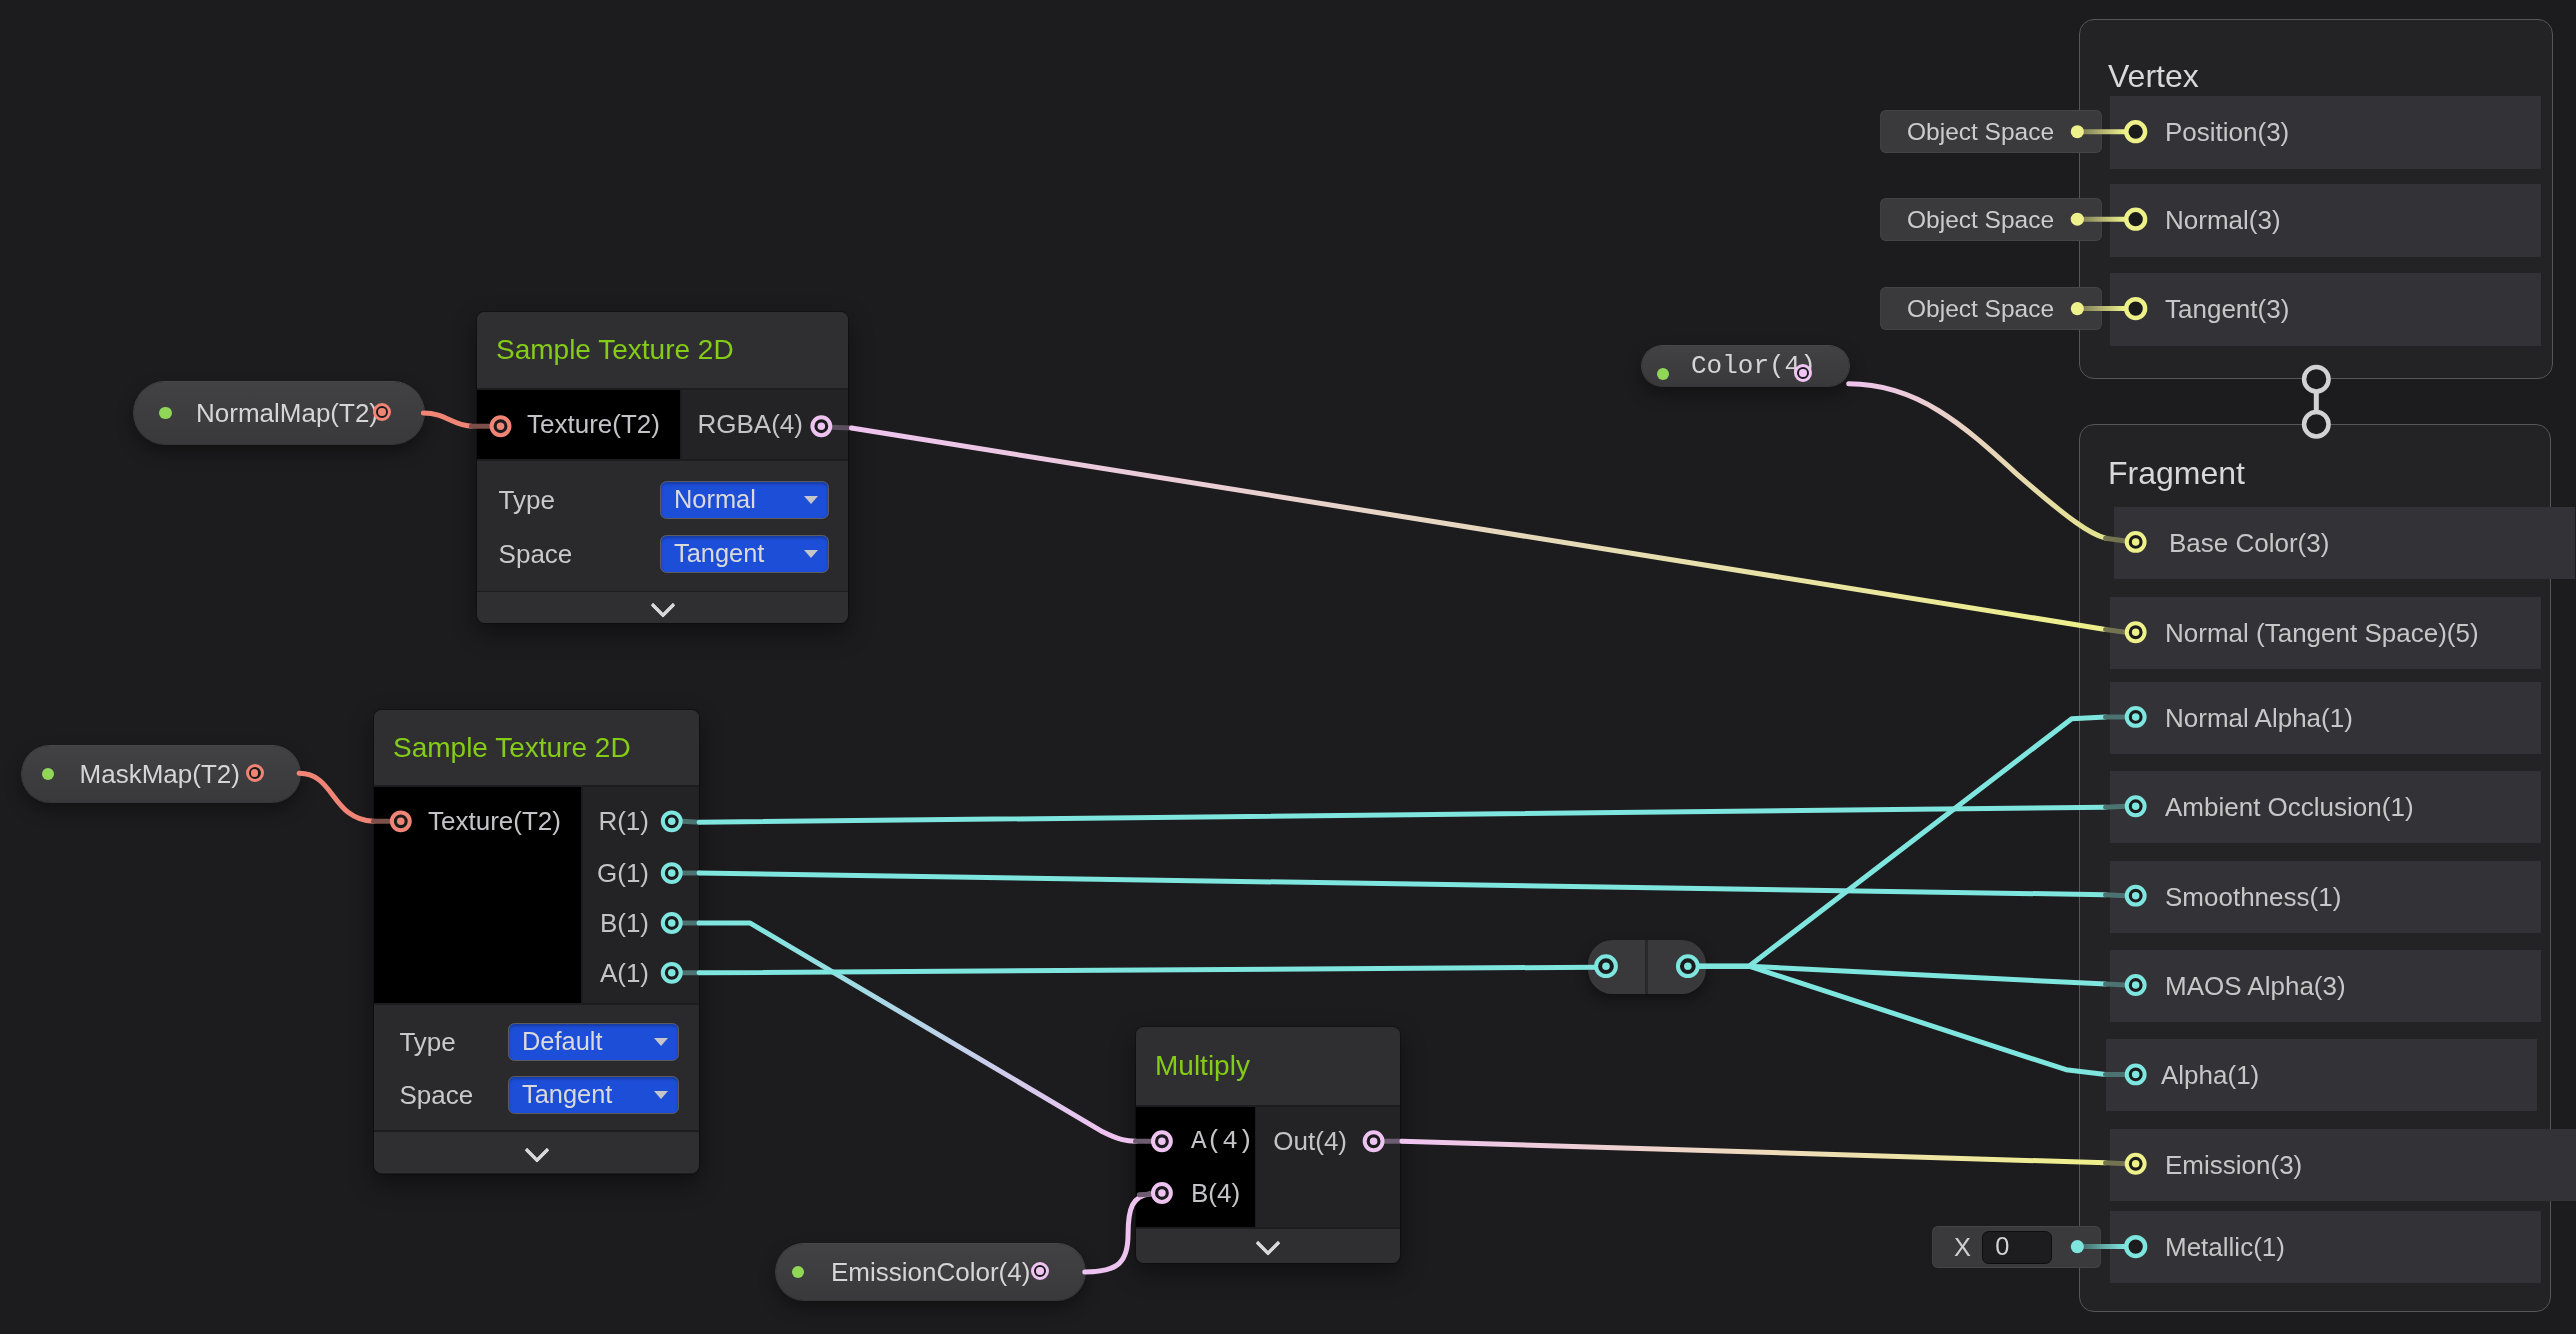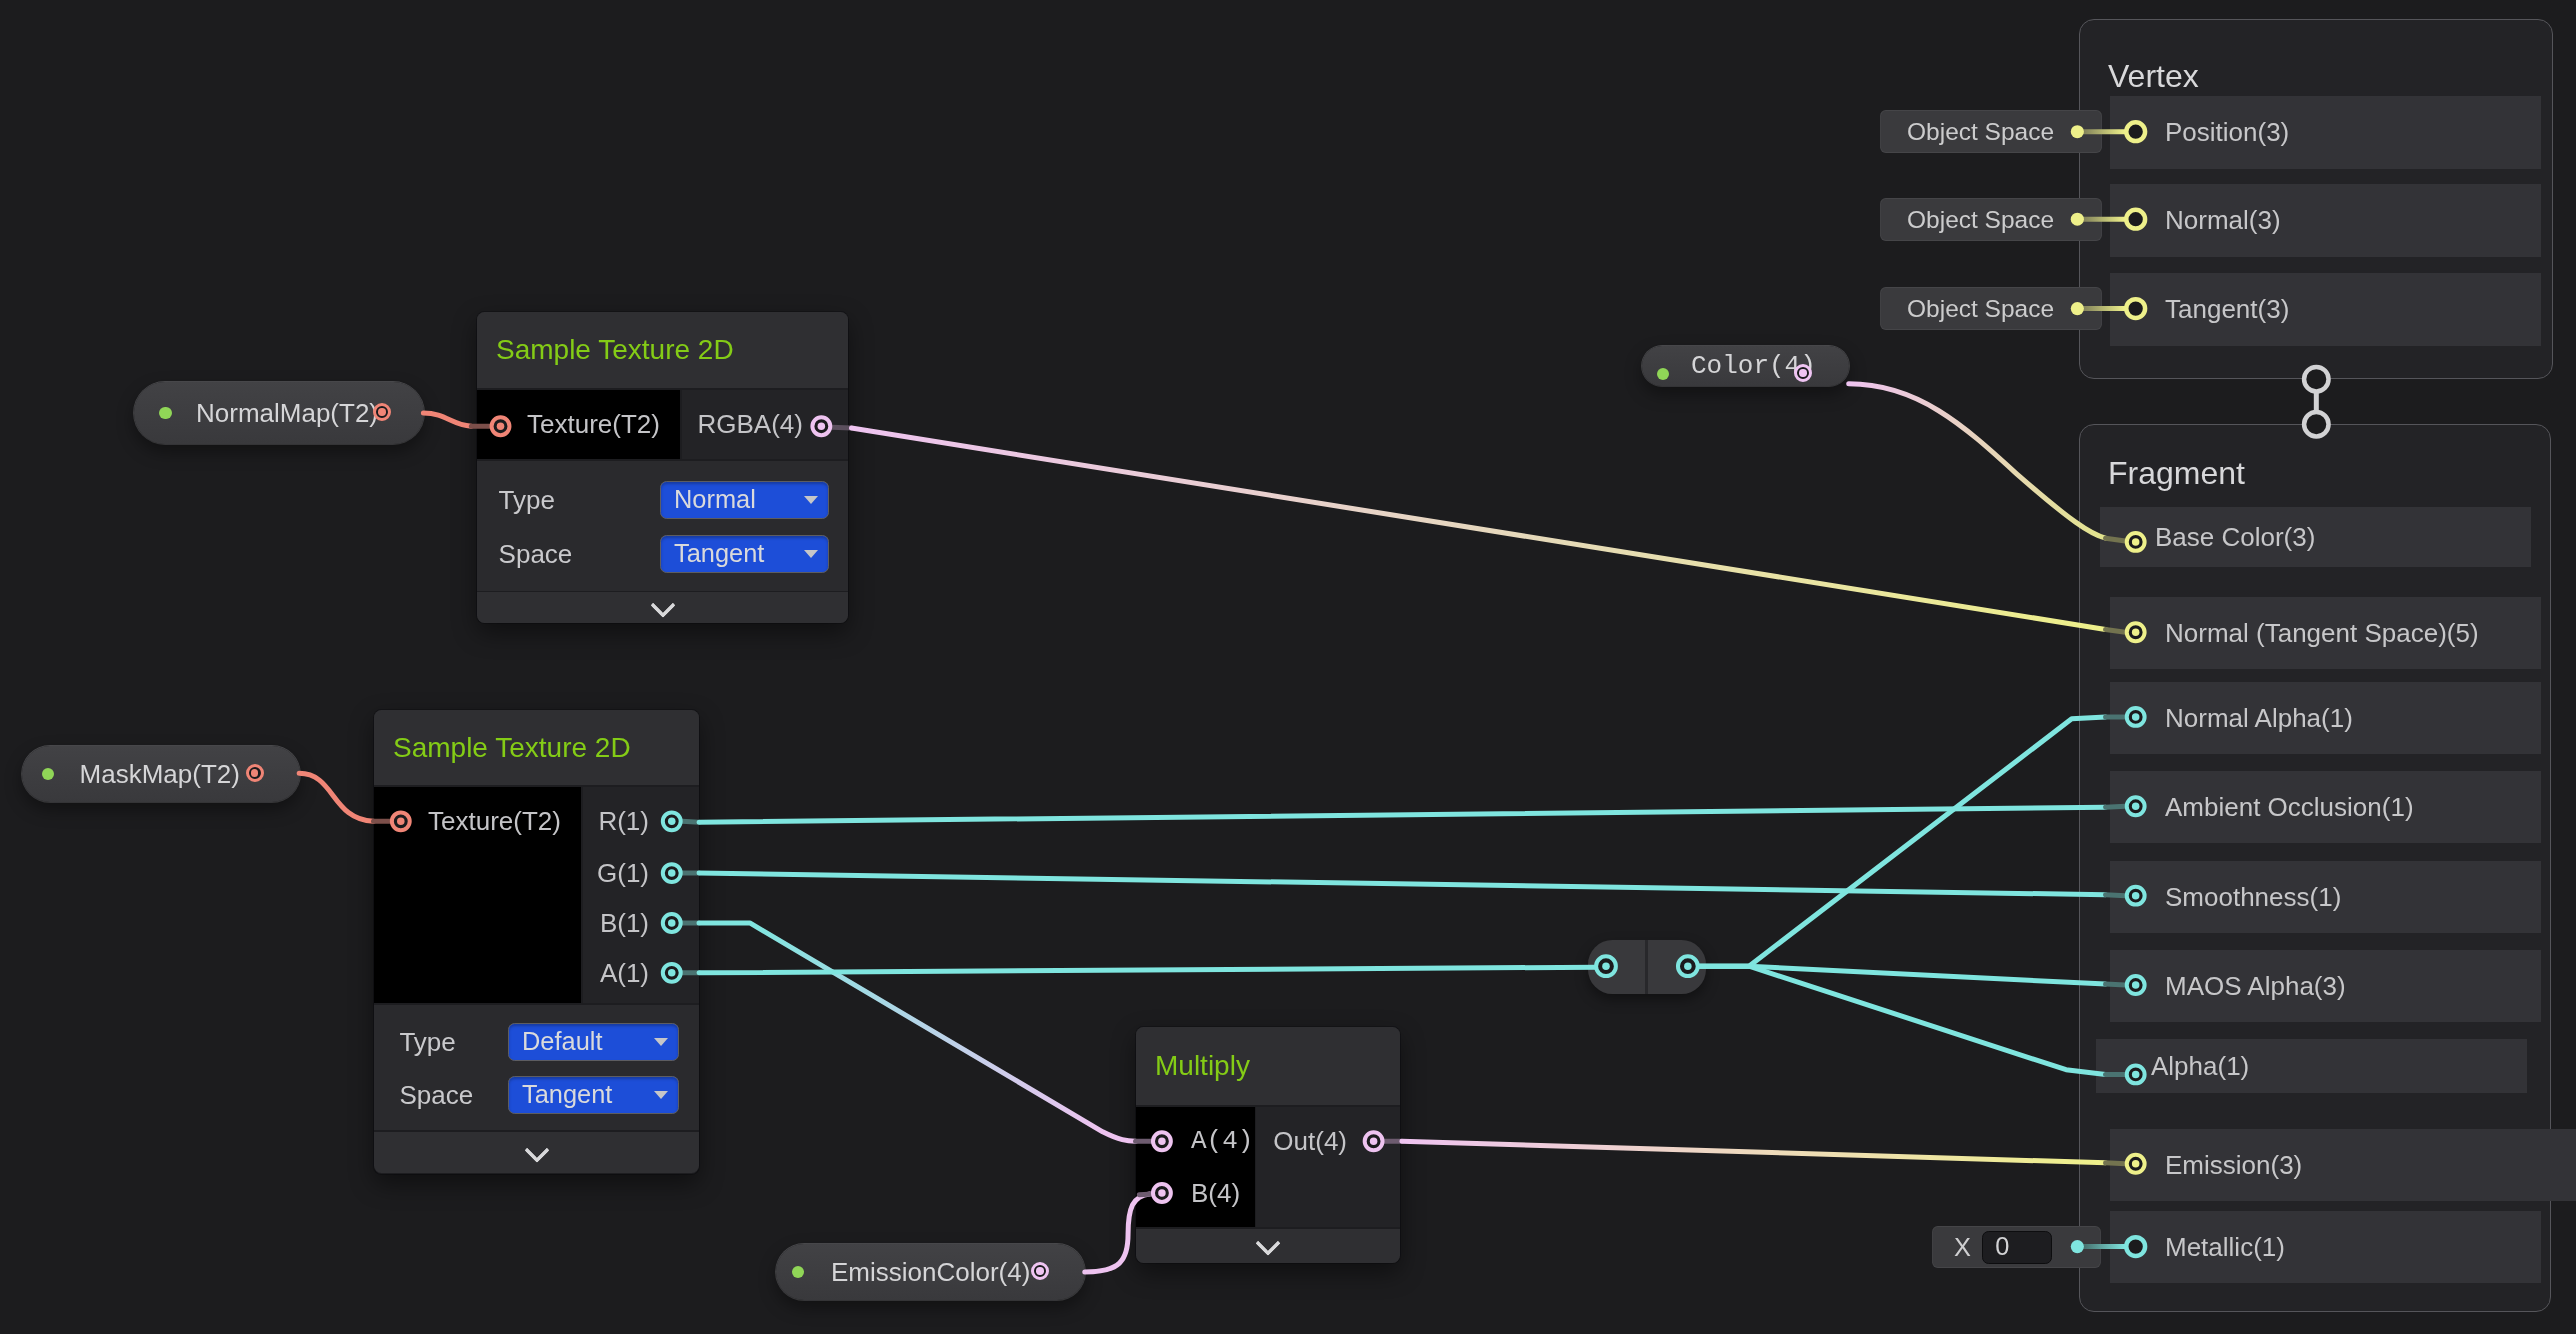--- a/index.html
+++ b/index.html
@@ -191,39 +191,39 @@
   </div>
   <div class="oswidget" style="left:1881px;top:199px;width:220px;height:41px;">
     <span class="ol">Object Space</span>
   </div>
   <div class="oswidget" style="left:1881px;top:288px;width:220px;height:41px;">
     <span class="ol">Object Space</span>
   </div>
 
   <div class="block" style="left:2079px;top:424px;width:472px;height:888px;">
     <span class="btitle" style="left:28px;top:30px;">Fragment</span>
-    <div class="brow" style="left:20px;top:82px;width:431px;height:60px;">
+    <div class="brow" style="left:34px;top:82px;width:431px;height:72px;padding-left:30px;">
       <span class="rl">Base Color(3)</span>
     </div>
     <div class="brow" style="left:30px;top:172px;width:431px;height:72px;">
       <span class="rl">Normal (Tangent Space)(5)</span>
     </div>
     <div class="brow" style="left:30px;top:257px;width:431px;height:72px;">
       <span class="rl">Normal Alpha(1)</span>
     </div>
     <div class="brow" style="left:30px;top:346px;width:431px;height:72px;">
       <span class="rl">Ambient Occlusion(1)</span>
     </div>
     <div class="brow" style="left:30px;top:436px;width:431px;height:72px;">
       <span class="rl">Smoothness(1)</span>
     </div>
     <div class="brow" style="left:30px;top:525px;width:431px;height:72px;">
       <span class="rl">MAOS Alpha(3)</span>
     </div>
-    <div class="brow" style="left:16px;top:614px;width:431px;height:54px;">
+    <div class="brow" style="left:26px;top:614px;width:431px;height:72px;">
       <span class="rl">Alpha(1)</span>
     </div>
     <div class="brow" style="left:30px;top:704px;width:507px;height:72px;">
       <span class="rl">Emission(3)</span>
     </div>
     <div class="brow" style="left:30px;top:786px;width:431px;height:72px;">
       <span class="rl">Metallic(1)</span>
     </div>
   </div>
 

